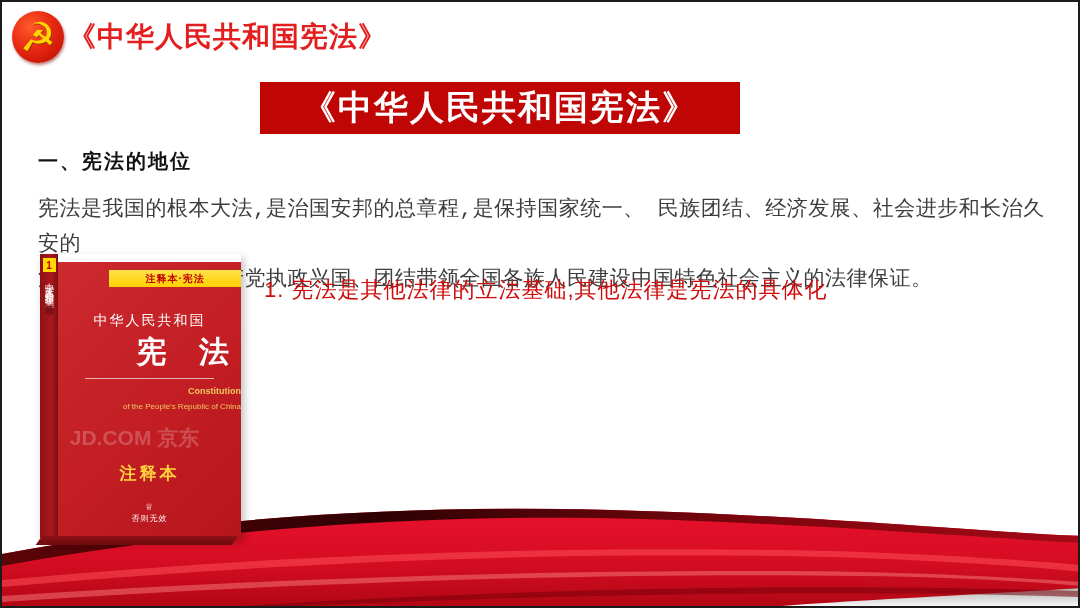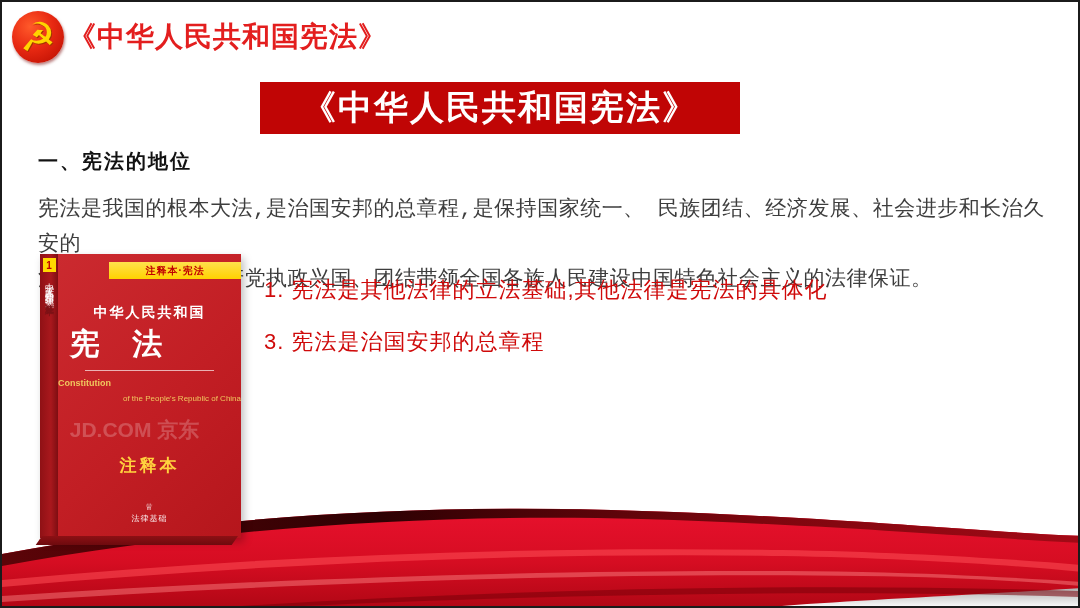--- a/index.html
+++ b/index.html
@@ -31,28 +31,28 @@
   .para div{line-height:35px;font-family:Liberation Mono, monospace;}
   
   .book{position:absolute;left:38px;top:252px;width:201px;height:284px;display:flex;z-index:4;
         box-shadow:3px 4px 8px rgba(0,0,0,.25);}
   .book-spine{width:18px;background:linear-gradient(90deg,#8f1115 0%,#a9181d 60%,#7e0e12 100%);
         display:flex;flex-direction:column;align-items:center;padding-top:4px;box-sizing:border-box;}
   .spine-num{width:13px;height:14px;background:#ffd900;color:#c00000;font-size:10px;font-weight:bold;
         display:flex;align-items:center;justify-content:center;margin-bottom:4px;}
   .spine-title{writing-mode:vertical-rl;text-orientation:upright;color:#fff;font-size:9px;letter-spacing:2px;line-height:13px;}
   .spine-sub{writing-mode:vertical-rl;text-orientation:upright;color:#7d1216;font-size:9px;letter-spacing:2px;line-height:13px;margin-top:2px;font-weight:bold;}
-  .book-front{position:relative;flex:1;background:linear-gradient(135deg,#cb2a2f 0%,#c21e24 55%,#b5161c 100%);}
+  .book-front{position:relative;flex:1;background:linear-gradient(135deg,#cb2a2f 0%,#c21e24 55%,#b5161c 100%);margin-top:8px;}
   .book-band{position:absolute;top:8px;left:28%;right:0;height:17px;background:linear-gradient(180deg,#ffe14d,#ffd200);
         display:flex;align-items:center;justify-content:center;}
   .book-band span{color:#c00000;font-size:10px;font-weight:bold;letter-spacing:1px;}
-  .bk-t1{position:absolute;top:50px;left:0;right:0;text-align:center;color:#fff;font-size:14px;font-weight:bold;letter-spacing:2px;}
-  .bk-t2{position:absolute;top:70px;left:0;right:0;text-align:left;color:#fff;font-size:30px;font-weight:bold;letter-spacing:12px;text-indent:12px;}
+  .bk-t1{position:absolute;top:50px;left:0;right:0;text-align:center;color:#fff;font-size:14px;font-weight:normal;letter-spacing:2px;}
+  .bk-t2{position:absolute;top:70px;left:0;right:0;text-align:right;color:#fff;font-size:30px;font-weight:bold;letter-spacing:12px;text-indent:12px;}
   .bk-line{position:absolute;top:116px;left:15%;right:15%;height:1px;background:rgba(255,255,255,.65);}
-  .bk-e1{position:absolute;top:124px;left:0;right:0;text-align:left;color:#f0c75e;font-size:9px;font-weight:bold;}
+  .bk-e1{position:absolute;top:124px;left:0;right:0;text-align:right;color:#f0c75e;font-size:9px;font-weight:bold;}
   .bk-e2{position:absolute;top:140px;left:0;right:0;text-align:right;color:#f0c75e;font-size:8px;}
   .bk-wm{position:absolute;top:162px;left:-14px;right:16px;text-align:center;color:rgba(255,255,255,.22);font-size:21px;font-weight:bold;white-space:nowrap;}
   .bk-ed{position:absolute;top:200px;left:0;right:0;text-align:center;color:#ffd23e;font-size:17px;font-weight:bold;letter-spacing:3px;}
   .bk-pub{position:absolute;bottom:14px;left:0;right:0;text-align:center;color:#fff;font-size:8px;letter-spacing:1px;opacity:.95;}
   .bk-pub .pub-icon{display:block;font-size:9px;line-height:9px;margin-bottom:1px;}
   .book-edge{position:absolute;left:40px;top:534px;width:196px;height:9px;background:linear-gradient(180deg,#8d1014,#6e0a0e);
         transform:skewX(-35deg);transform-origin:top left;z-index:4;}
   
   .points{position:absolute;left:262px;top:272px;margin:0;padding:0;list-style:none;z-index:3;}
   .points li{font-size:22px;line-height:31px;font-weight:normal;color:#cf0a0a;margin-bottom:21px;letter-spacing:1px;white-space:nowrap;}
@@ -94,29 +94,28 @@
       </div>
       <div class="bk-t1">中华人民共和国</div>
       <div class="bk-t2">宪 法</div>
       <div class="bk-line"></div>
       <div class="bk-e1">Constitution</div>
       <div class="bk-e2">of the People's Republic of China</div>
       <div class="bk-wm">JD.COM 京东</div>
       <div class="bk-ed">注释本</div>
       <div class="bk-pub">
         <span class="pub-icon">♕</span>
-        <span>法律基础</span>
+        <span>否则无效</span>
       </div>
     </div>
   </div>
   <div class="book-edge"></div>
 
   <ul class="points">
     <li>1. 宪法是其他法律的立法基础,其他法律是宪法的具体化</li>
-    <li>3. 宪法是治国安邦的总章程</li>
   </ul>
 
   <svg class="ribbon" viewBox="0 0 1080 120" preserveAspectRatio="none" aria-hidden="true">
     <defs>
       <linearGradient id="rbMain" x1="0" y1="0" x2="0" y2="1">
         <stop offset="0" stop-color="#e8112d"></stop>
         <stop offset="0.55" stop-color="#d60d22"></stop>
         <stop offset="1" stop-color="#b20715"></stop>
       </linearGradient>
       <linearGradient id="rbDark" x1="0" y1="0" x2="1" y2="0">

